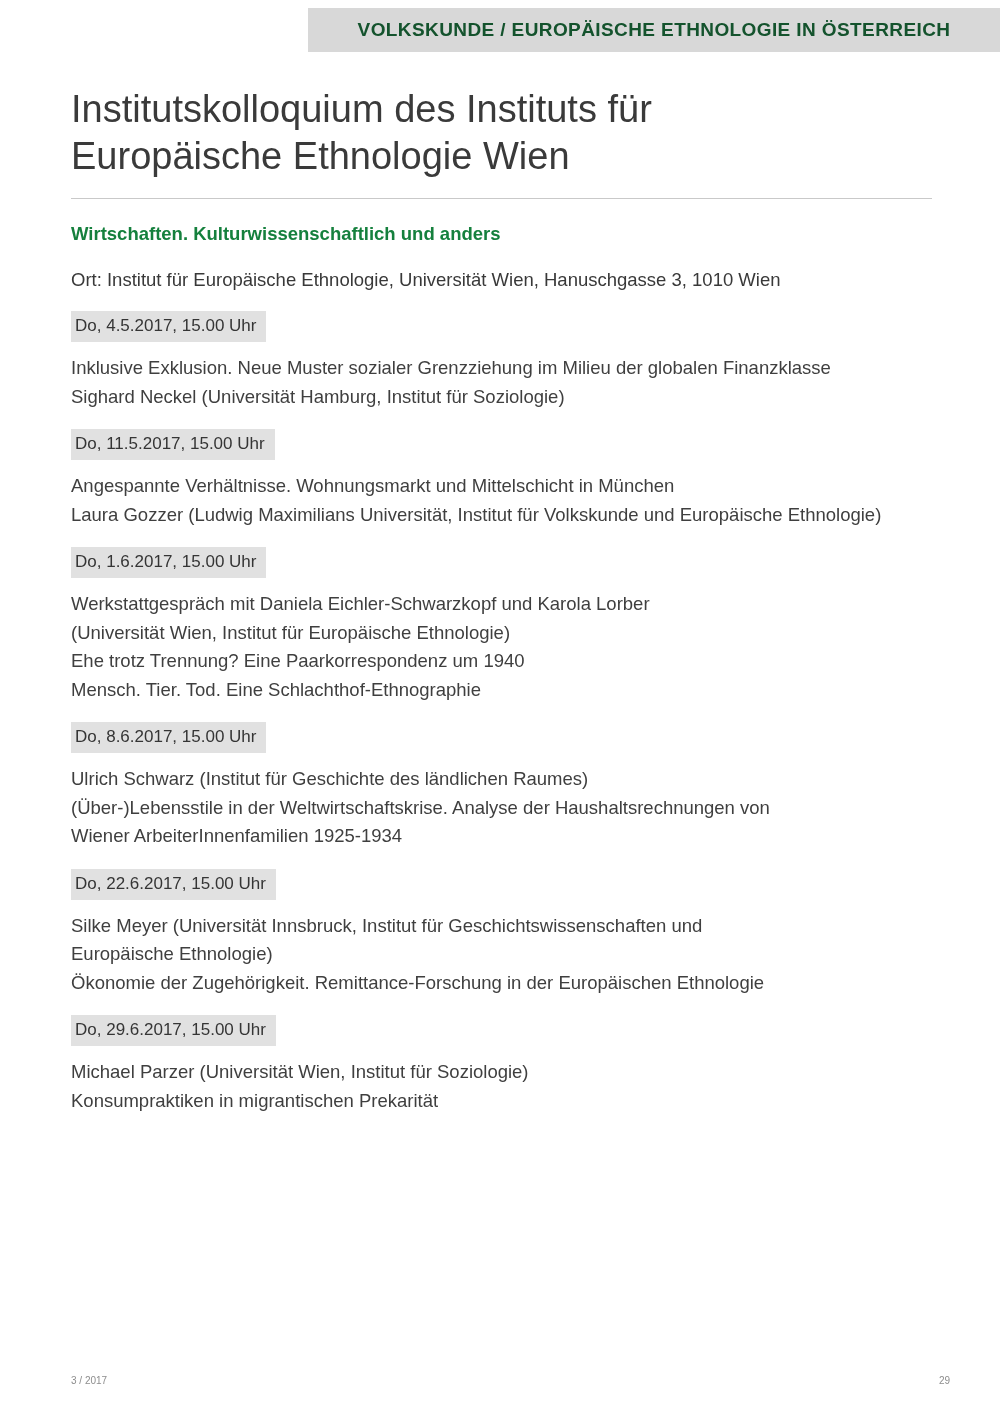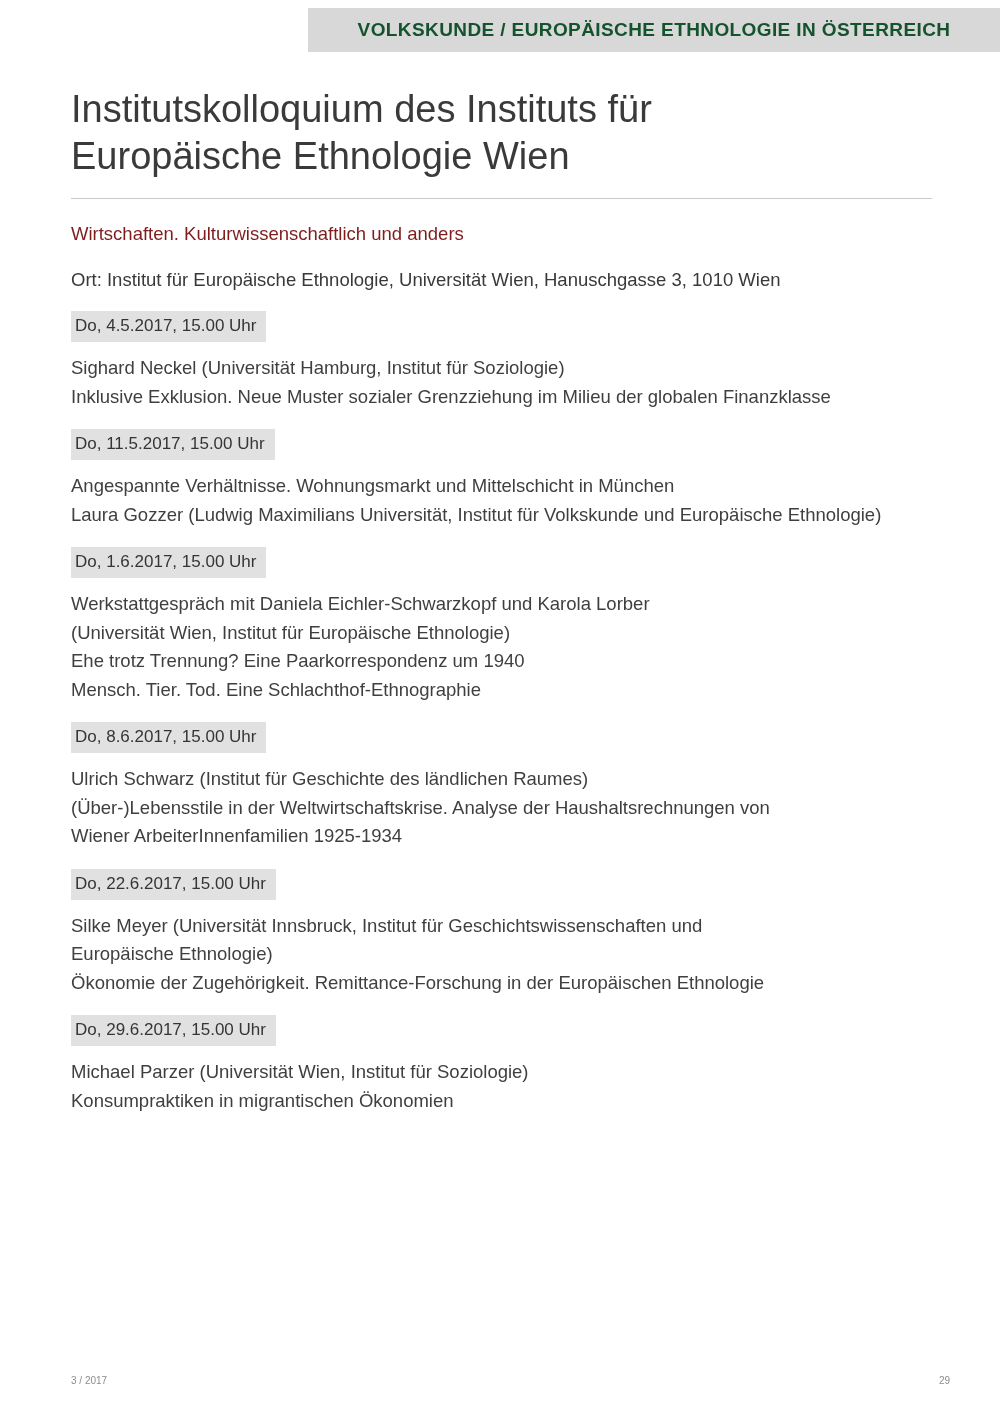--- a/index.html
+++ b/index.html
@@ -50,23 +50,23 @@
   }
 
   .divider {
     border: none;
     border-top: 1px solid #c9c9c9;
     margin: 0 0 24px 0;
   }
 
   .subtitle {
     font-size: 18.5px;
-    font-weight: normal;
+    font-weight: bold;
     margin-bottom: 24px;
-    color: #7f1d1d;
+    color: #15803d;
   }
 
   .location {
     font-size: 18.5px;
     font-weight: normal;
     margin-bottom: 20px;
     color: #393939;
   }
 
   .event {
@@ -114,22 +114,22 @@
     </h1>
 
     <hr class="divider">
 
     <div class="subtitle">Wirtschaften. Kulturwissenschaftlich und anders</div>
 
     <div class="location">Ort: Institut für Europäische Ethnologie, Universität Wien, Hanuschgasse 3, 1010 Wien</div>
 
     <section class="event">
       <div class="badge">Do, 4.5.2017, 15.00 Uhr</div>
+      <div class="line">Inklusive Exklusion. Neue Muster sozialer Grenzziehung im Milieu der globalen Finanzklasse</div>
       <div class="line">Sighard Neckel (Universität Hamburg, Institut für Soziologie)</div>
-      <div class="line">Inklusive Exklusion. Neue Muster sozialer Grenzziehung im Milieu der globalen Finanzklasse</div>
     </section>
 
     <section class="event">
       <div class="badge">Do, 11.5.2017, 15.00 Uhr</div>
       <div class="line">Angespannte Verhältnisse. Wohnungsmarkt und Mittelschicht in München</div>
       <div class="line">Laura Gozzer (Ludwig Maximilians Universität, Institut für Volkskunde und Europäische Ethnologie)</div>
     </section>
 
 
     <section class="event">
@@ -150,21 +150,21 @@
     <section class="event">
       <div class="badge">Do, 22.6.2017, 15.00 Uhr</div>
       <div class="line">Silke Meyer (Universität Innsbruck, Institut für Geschichtswissenschaften und</div>
       <div class="line">Europäische Ethnologie)</div>
       <div class="line">Ökonomie der Zugehörigkeit. Remittance-Forschung in der Europäischen Ethnologie</div>
     </section>
 
     <section class="event">
       <div class="badge">Do, 29.6.2017, 15.00 Uhr</div>
       <div class="line">Michael Parzer (Universität Wien, Institut für Soziologie)</div>
-      <div class="line">Konsumpraktiken in migrantischen Ökonomien</div>
+      <div class="line">Konsumpraktiken in migrantischen Prekarität</div>
     </section>
 
   </div>
 
   <div class="footer">
     <span>3 / 2017</span>
     <span>29</span>
   </div>
 
 </div>

